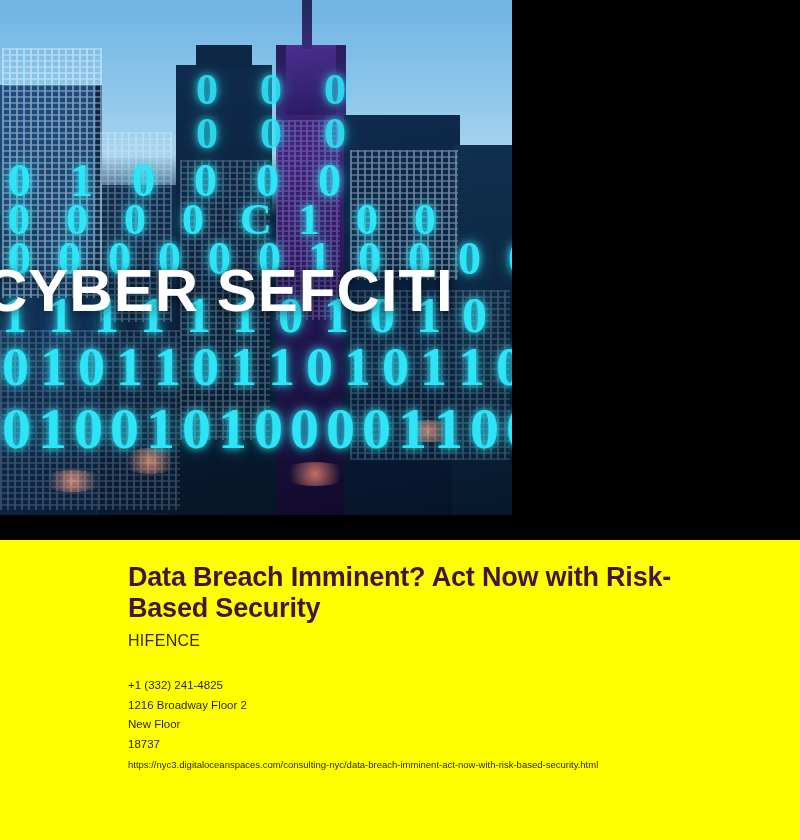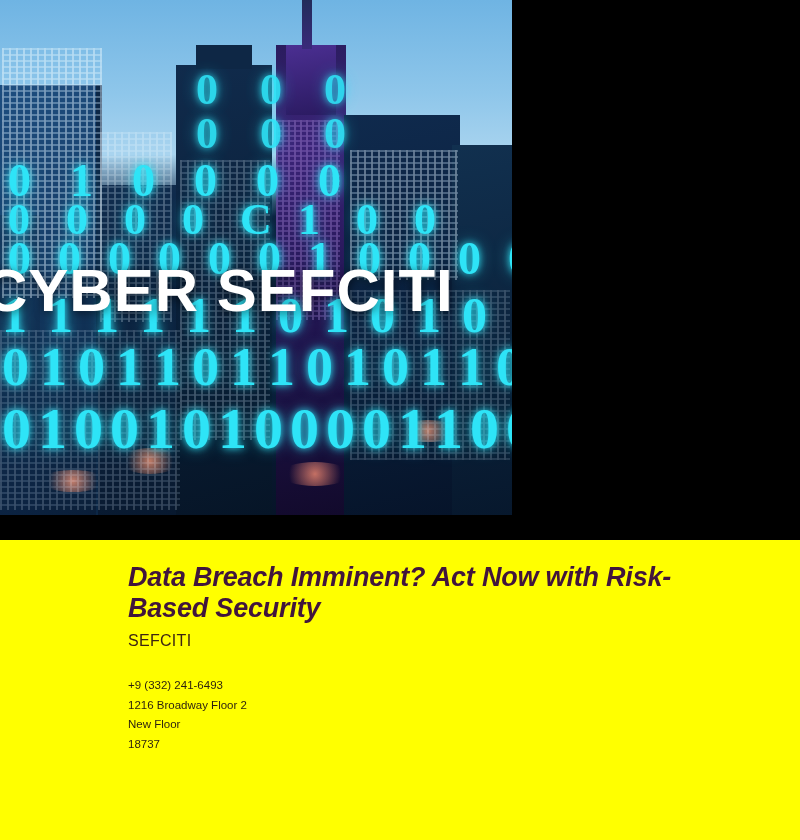--- a/index.html
+++ b/index.html
@@ -148,21 +148,20 @@
     position: absolute;
     left: 128px;
     top: 22px;
     width: 560px;
     margin: 0;
     font-size: 27px;
     font-weight: 700;
     line-height: 1.16;
     color: #41153c;
     letter-spacing: -.2px;
-    font-style: italic;
   }
   #brand {
     position: absolute;
     left: 128px;
     top: 92px;
     font-size: 16px;
     font-weight: 400;
     color: #3d2512;
     letter-spacing: .3px;
   }
@@ -295,22 +294,23 @@
       </div>
 
     <div id="hero-word">CYBER SEFCITI</div>
   </div>
 </div>
 
 <div id="info-panel">
 
   <h1 id="headline">Data Breach Imminent? Act Now with Risk-Based Security</h1>
 
-  <div id="brand">SEFCITI</div>
+  <div id="brand">HIFENCE</div>
 
   <div id="contact-block">
-    <div>+9 (332) 241-6493</div>
+    <div>+1 (332) 241-4825</div>
     <div>1216 Broadway Floor 2</div>
     <div>New Floor</div>
     <div>18737</div>
   </div>
 
+  <div id="source-url">https://nyc3.digitaloceanspaces.com/consulting-nyc/data-breach-imminent-act-now-with-risk-based-security.html</div>
 </div>
 
 </body></html>

